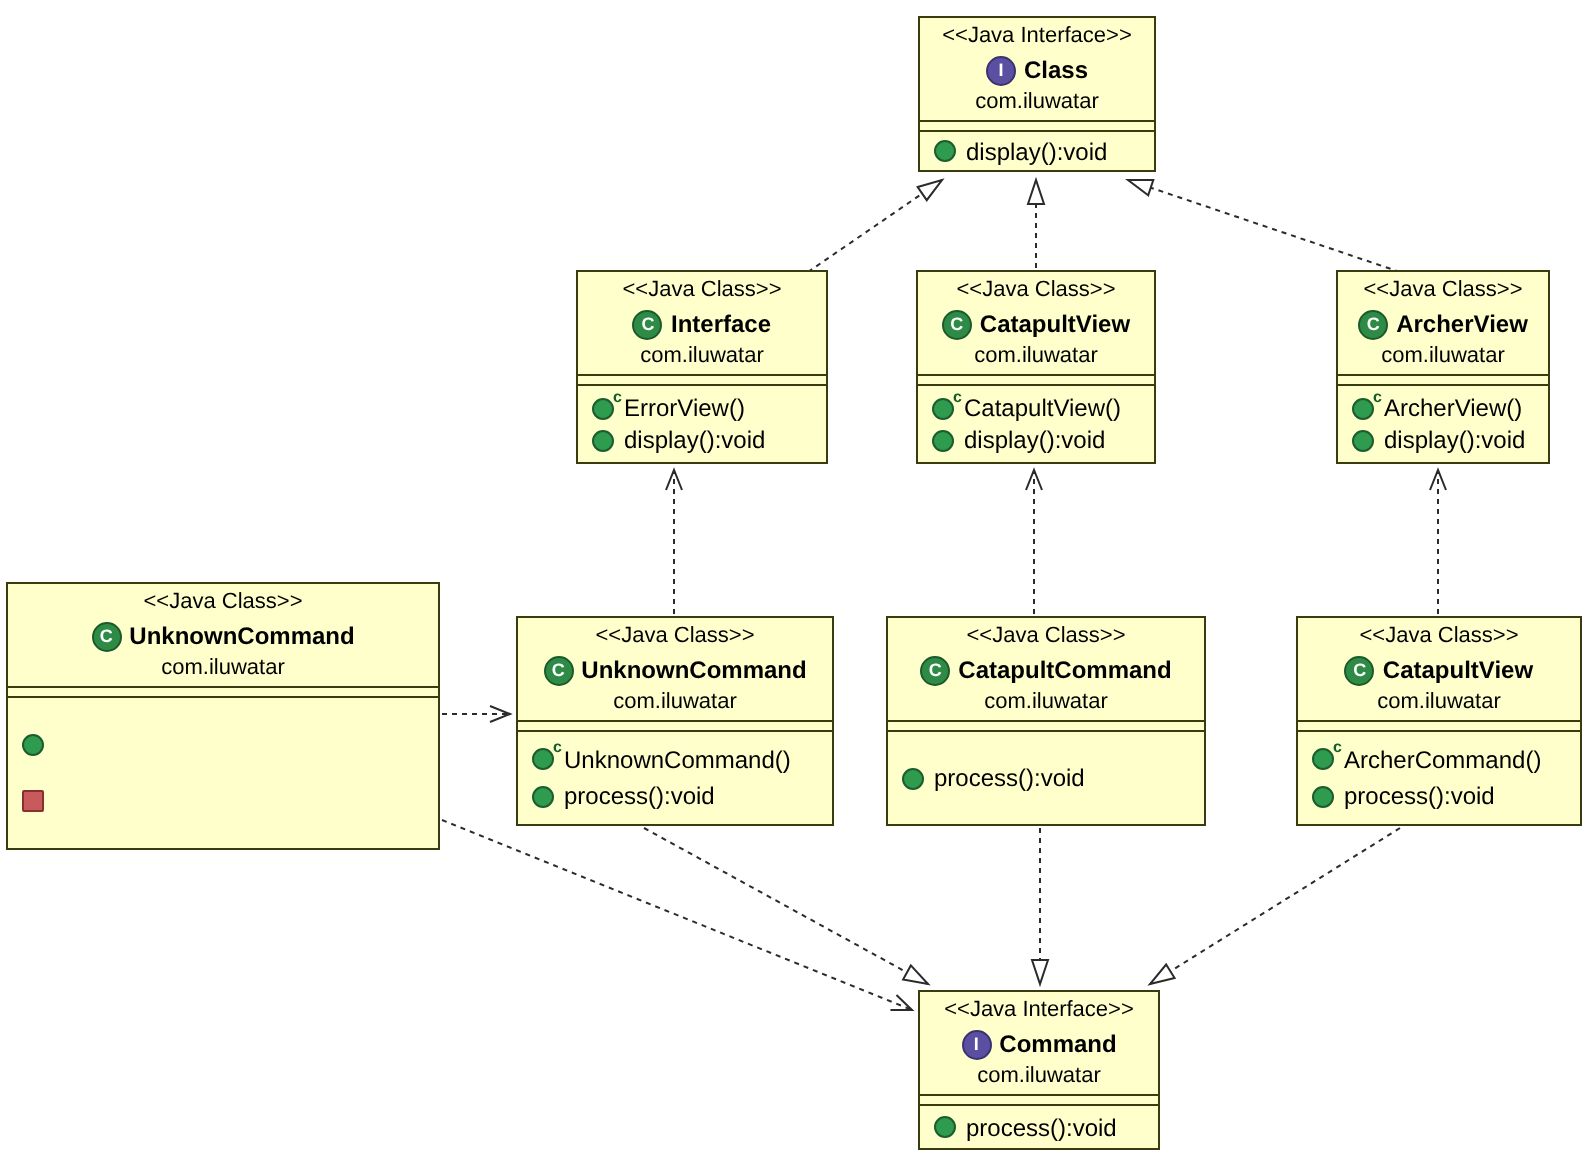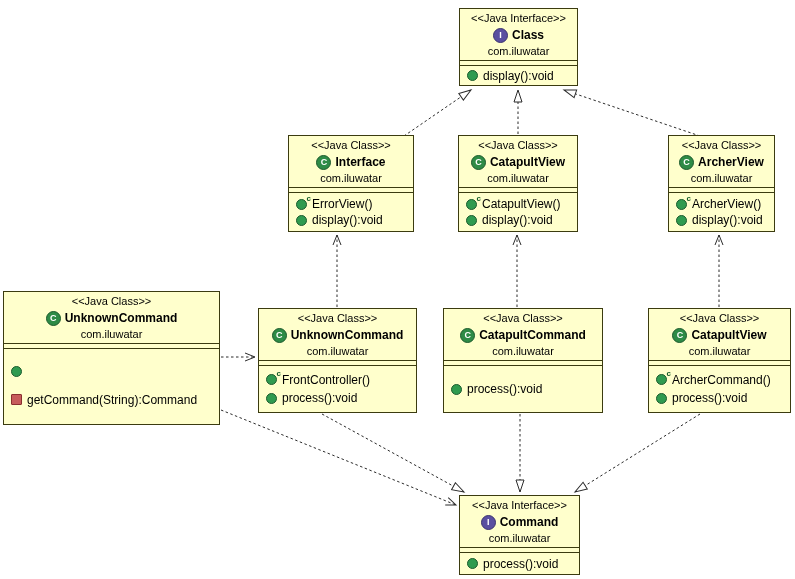--- a/index.html
+++ b/index.html
@@ -188,39 +188,38 @@
         </div>
       <div class="package">com.iluwatar</div>
     </div>
     <div class="attrs"></div>
     <div class="methods">
       <div class="method-row">
           <span class="micon" data-icon="public-method-icon"></span>
         </div>
       <div class="method-row">
           <span class="micon" data-icon="private-method-icon"></span>
-          <span>getCommand(String):Command</span>
         </div>
     </div>
   </div>
 
   <div class="uml-box" id="box-unknowncommand">
     <div class="title">
       <div class="stereotype">&lt;&lt;Java Class&gt;&gt;</div>
       <div class="name-row">
           <span class="badge class">C</span>
           <span>UnknownCommand</span>
         </div>
       <div class="package">com.iluwatar</div>
     </div>
     <div class="attrs"></div>
     <div class="methods">
       <div class="method-row">
           <span class="micon" data-icon="constructor-icon"></span>
-          <span>FrontController()</span>
+          <span>UnknownCommand()</span>
         </div>
       <div class="method-row">
           <span class="micon" data-icon="public-method-icon"></span>
           <span>process():void</span>
         </div>
     </div>
   </div>
 
   <div class="uml-box" id="box-catapultcommand">
     <div class="title">

